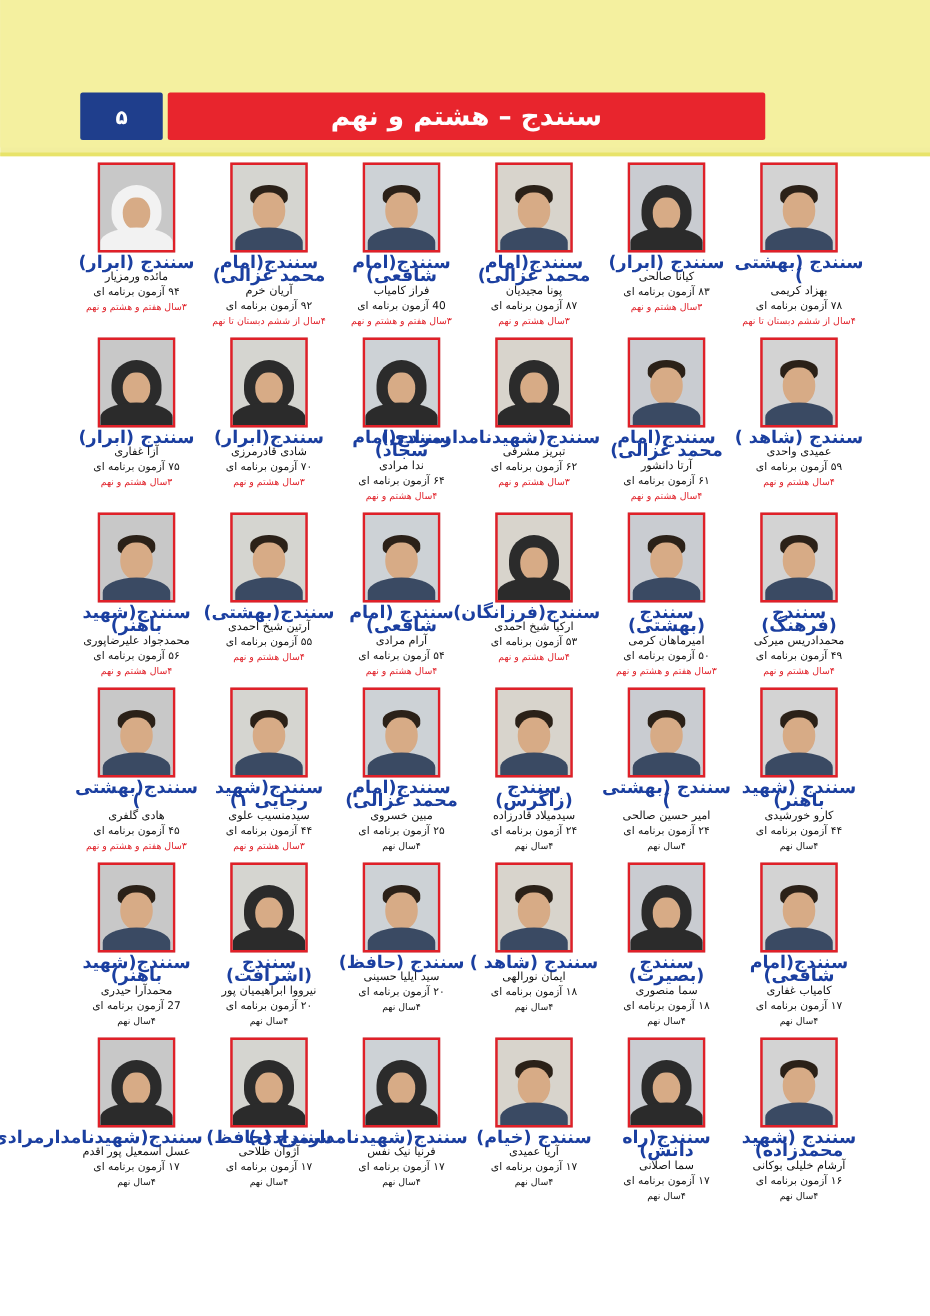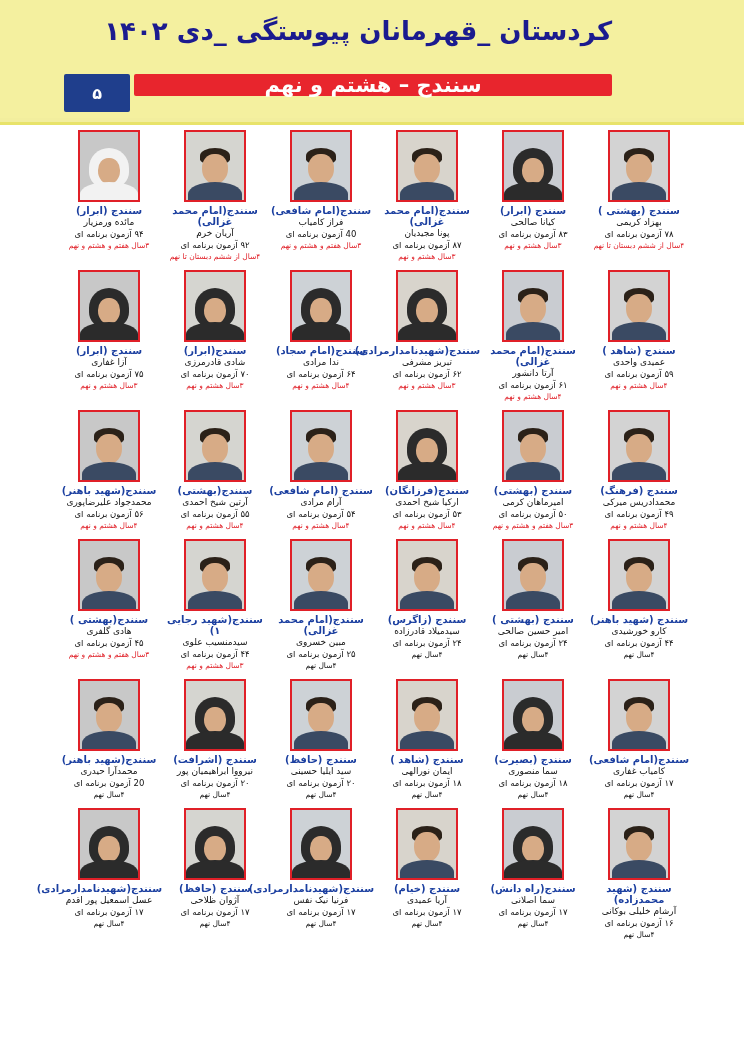--- a/index.html
+++ b/index.html
@@ -55,21 +55,21 @@
   .logo-text .red{color:#ff3b3b;font-size:8px;}
 
   .title-main{
     position:absolute;right:132px;top:16px;
     font-size:26px;font-weight:bold;color:#1b1b8f;
     letter-spacing:0px;
     white-space:nowrap;
   }
   .subtitle-bar{
     position:absolute;right:132px;top:74px;
-    width:478px;height:22px;
+    width:478px;height:38px;
     background:#e8252d;
     border-radius:2px;
     display:flex;align-items:center;justify-content:center;
   }
   .subtitle-bar span{
     color:#ffffff;font-size:21px;font-weight:bold;
   }
   .page-num{
     position:absolute;right:614px;top:74px;
     width:66px;height:38px;background:#1f3e8c;
@@ -117,21 +117,21 @@
   .photo.hijab .hair{
     width:40px;height:40px;bottom:12px;border-radius:50% 50% 40% 40%;
     background:#2b2b2b;
   }
   .photo.hijab .face{bottom:16px;width:22px;height:26px;}
   .photo.hijab .shoulders{background:#2b2b2b;width:58px;}
   .photo.hijab-w .hair{background:#f2f2f2;}
   .photo.hijab-w .shoulders{background:#f2f2f2;}
 
   .school{
-    font-size:10px;font-weight:bold;color:#1b3fa0;line-height:11px;
+    font-size:14px;font-weight:bold;color:#1b3fa0;line-height:11px;
     margin-bottom:1px;
   }
   .pname{
     font-size:9px;color:#111;line-height:11px;margin-bottom:1px;
   }
   .count{
     font-size:8.5px;color:#111;line-height:11px;margin-bottom:1px;text-align:center;
   }
   .grade{
     font-size:7.5px;color:#e02028;line-height:10px;
@@ -140,21 +140,20 @@
 </style>
 </head>
 <body>
 
 <div class="page">
 
   <div class="header">
     <div class="header-band"></div>
 
 
-    <div class="title-main">کردستان _قهرمانان پیوستگی _دی ۱۴۰۲</div>
 
     <div class="page-num">۵</div>
 
     <div class="subtitle-bar">
       <span>سنندج  –  هشتم و نهم</span>
     </div>
   </div>
 
   <div class="grid" id="grid">
       <div class="cell">
@@ -507,21 +506,21 @@
       </div>
       <div class="cell">
         <div class="photo">
           <div class="bg" style="background:#c8c8c8"></div>
           <div class="hair"></div>
           <div class="face"></div>
           <div class="shoulders"></div>
         </div>
         <div class="school">سنندج(شهید باهنر)</div>
         <div class="pname">محمدآرا حیدری</div>
-        <div class="count">20 آزمون برنامه ای</div>
+        <div class="count">27 آزمون برنامه ای</div>
         <div class="grade dark">۴سال نهم</div>
       </div>
       <div class="cell">
         <div class="photo">
           <div class="bg" style="background:#d3d3d3"></div>
           <div class="hair"></div>
           <div class="face"></div>
           <div class="shoulders"></div>
         </div>
         <div class="school">سنندج (شهید محمدزاده)</div>

